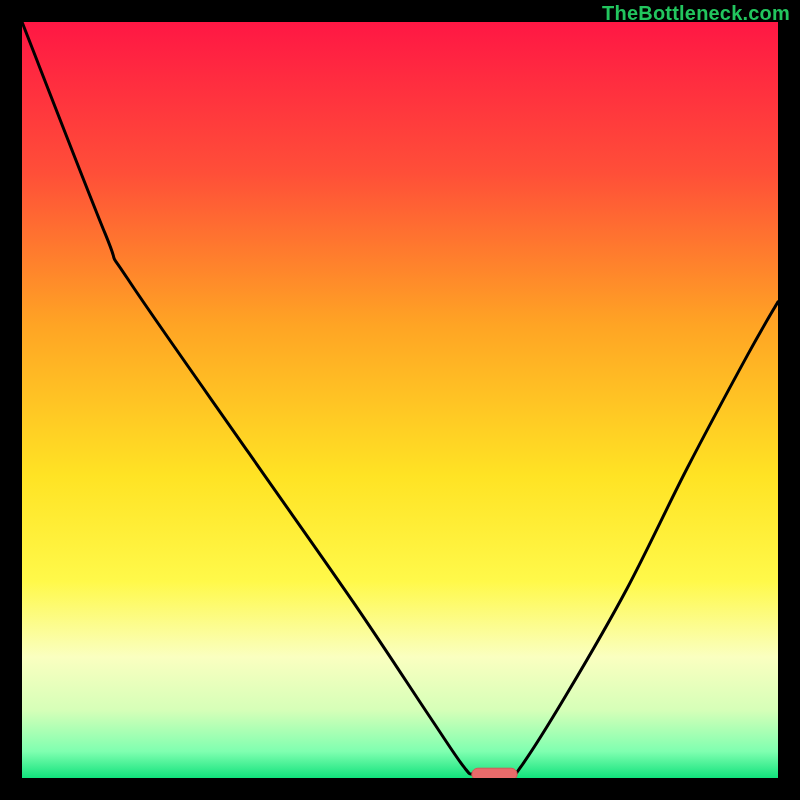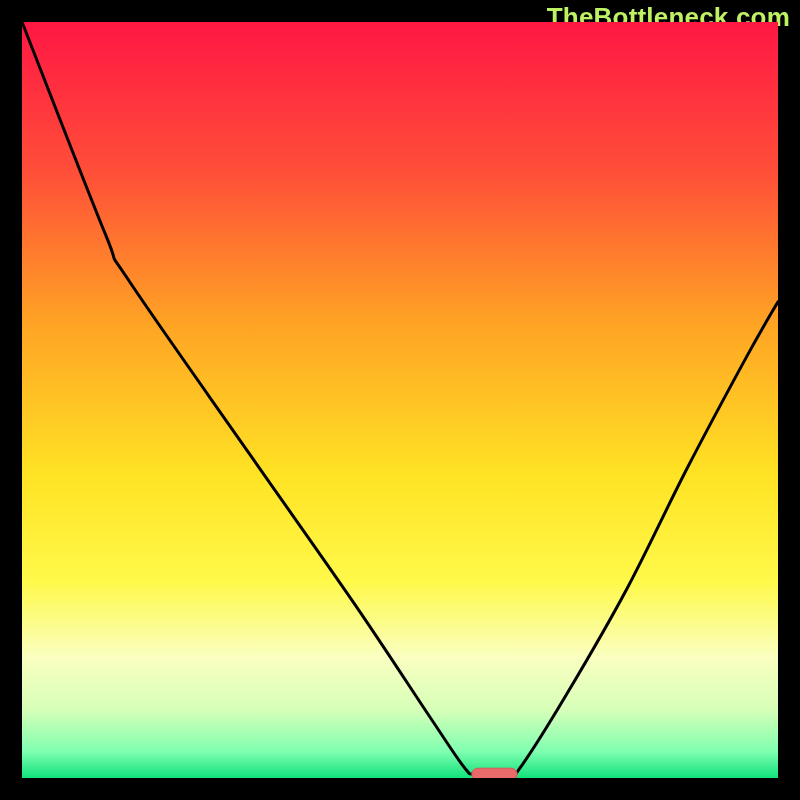--- a/index.html
+++ b/index.html
@@ -14,22 +14,22 @@
   .frame {
     position: relative;
     width: 800px;
     height: 800px;
     background: #000;
   }
   .watermark {
     position: absolute;
     top: 2px;
     right: 10px;
-    color: #bef264;
-    font-size: 26px;
+    color: #22c55e;
+    font-size: 20px;
     font-weight: 600;
     letter-spacing: 0.2px;
     user-select: none;
   }
   .plot-area {
     position: absolute;
     left: 22px;
     top: 22px;
     width: 756px;
     height: 756px;

